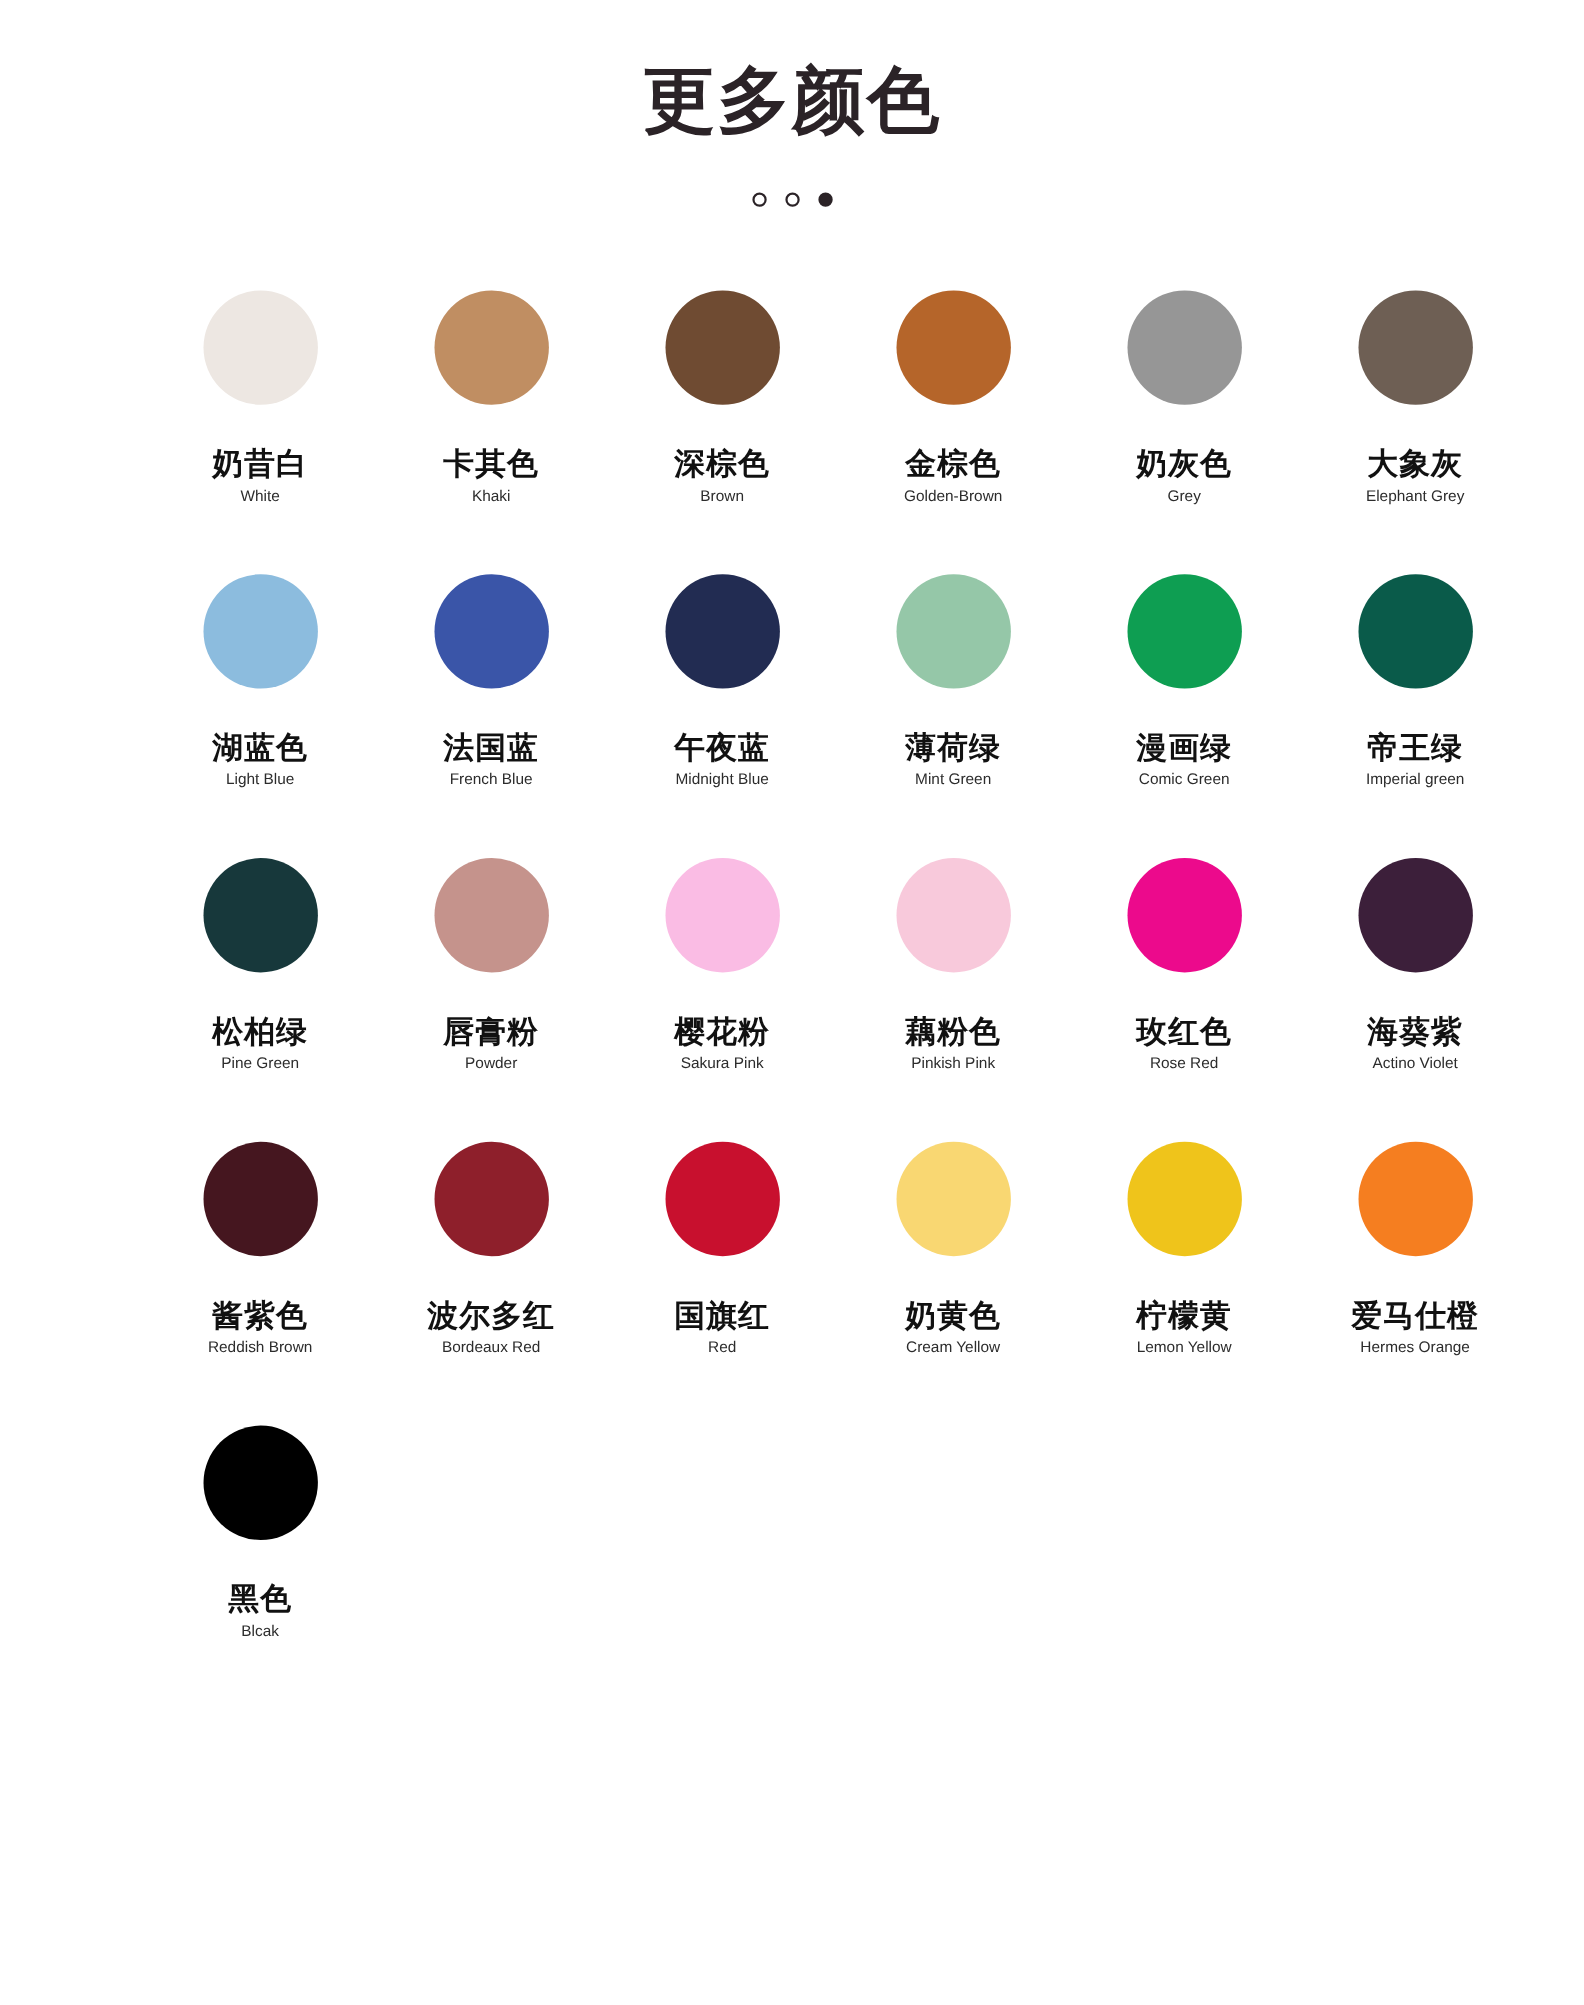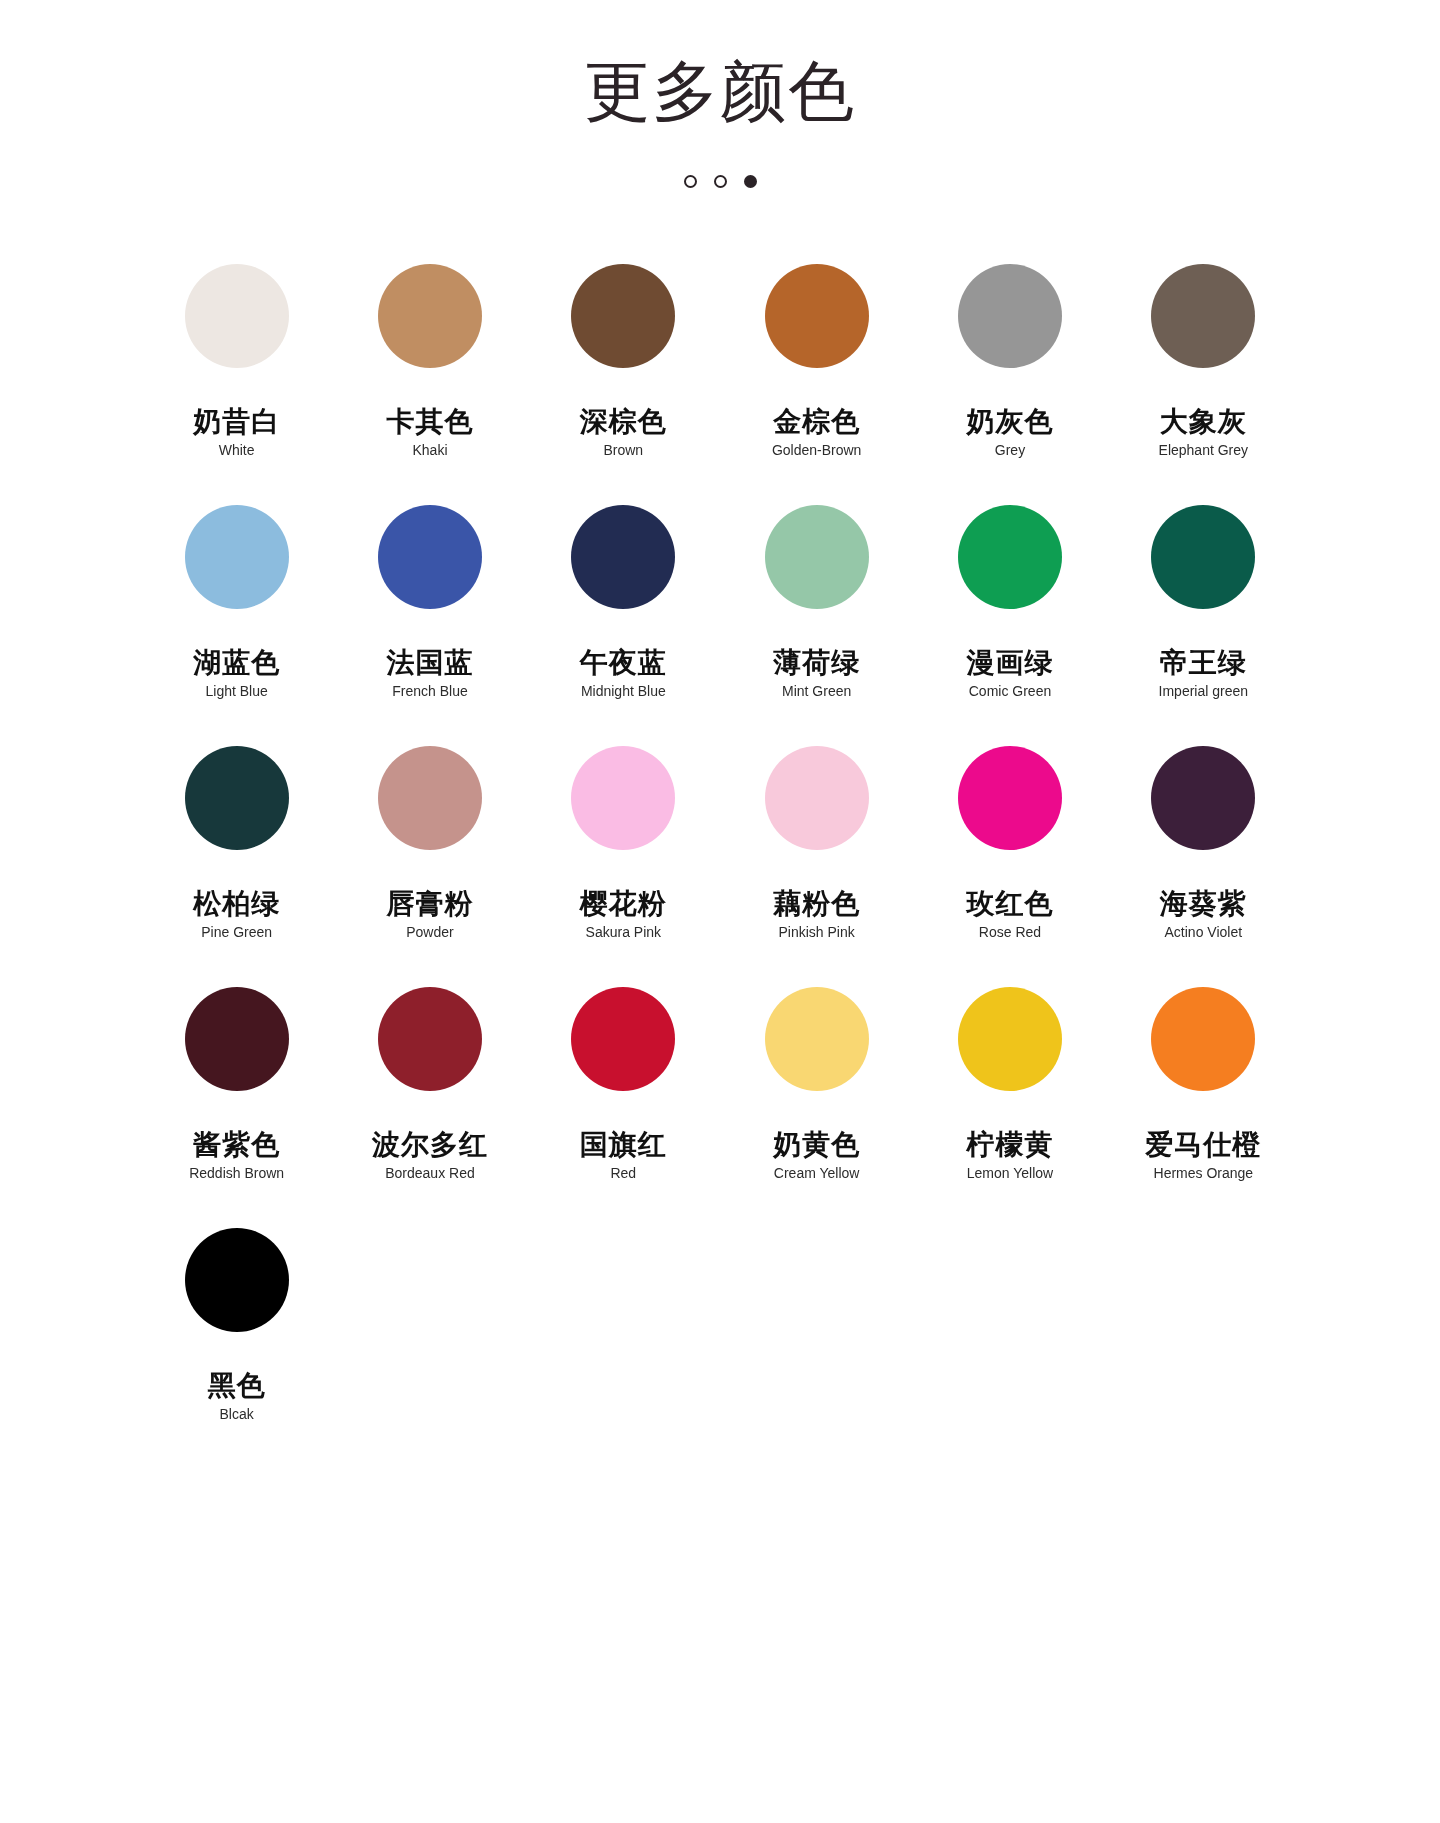--- a/index.html
+++ b/index.html
@@ -20,21 +20,21 @@
     position: relative;
   }
 
   
   .header {
     padding-top: 58px;
     text-align: center;
   }
   .page-title {
     font-size: 66px;
-    font-weight: 400;
+    font-weight: 700;
     letter-spacing: 2px;
     color: #2b2327;
     line-height: 1;
     margin: 0;
   }
 
   .dots {
     margin-top: 48px;
     display: flex;
     justify-content: center;
@@ -57,20 +57,21 @@
   
   .grid {
     margin: 0 auto;
     padding-top: 60px;
     width: 1160px;
     display: grid;
     grid-template-columns: repeat(6, 1fr);
     row-gap: 0;
     column-gap: 0;
     justify-items: center;
+    gap: 17px;
   }
   .swatch {
     width: 193px;
     height: 241px;
     display: flex;
     flex-direction: column;
     align-items: center;
     padding-top: 14px;
     box-sizing: border-box;
   }

